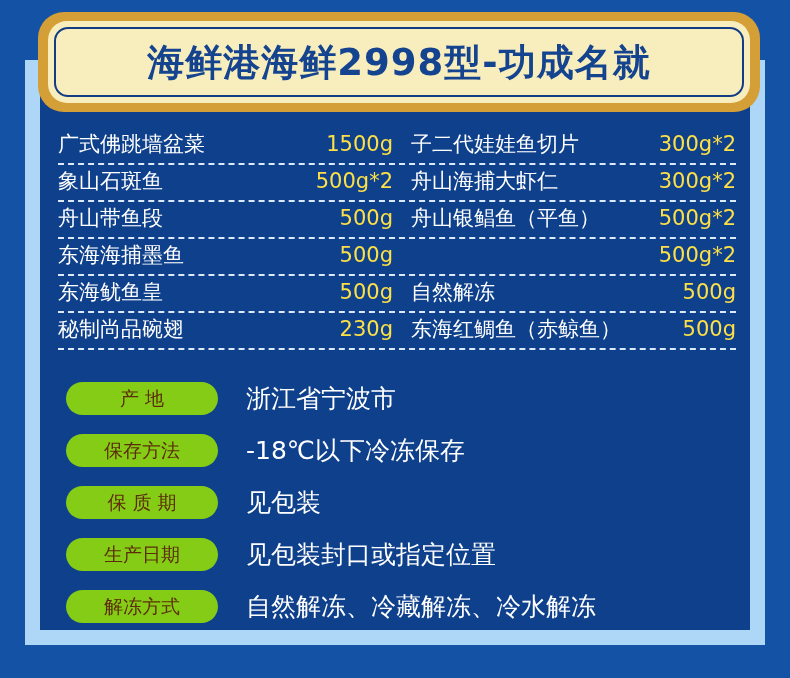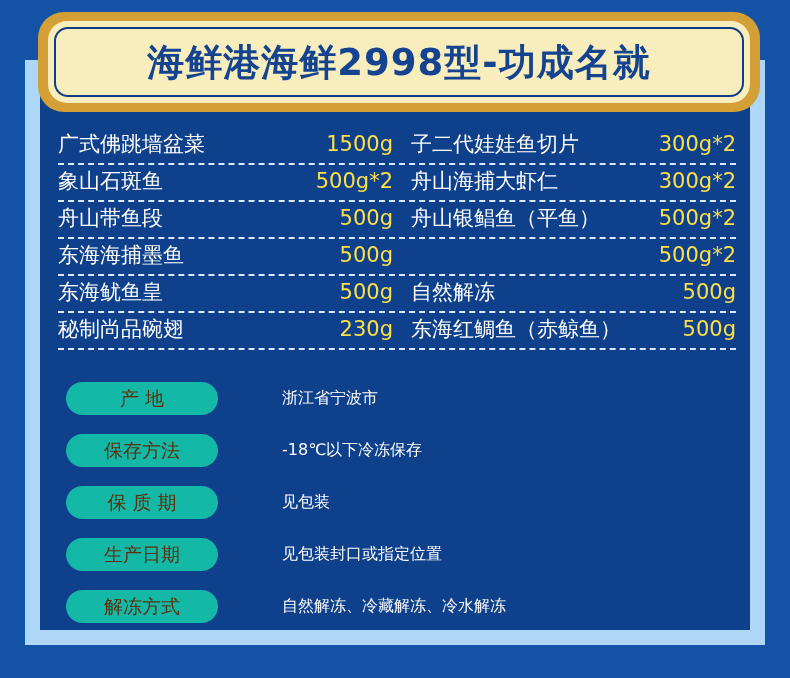--- a/index.html
+++ b/index.html
@@ -141,43 +141,42 @@
   }
   .irow {
     display: flex;
     align-items: center;
     height: 52px;
   }
   .ibadge {
     flex: 0 0 auto;
     width: 152px;
     height: 33px;
-    background: #14b8a6;
+    background: #84cc16;
     border-radius: 17px;
     display: flex;
     align-items: center;
     justify-content: center;
     box-sizing: border-box;
   }
   .ibadge span {
     font-family: "DejaVu Sans", sans-serif;
     font-size: 19px;
     color: #5c2d08;
     line-height: 1;
     white-space: nowrap;
   }
   .ivalue {
     flex: 1 1 auto;
     padding-left: 28px;
     font-family: "DejaVu Sans", sans-serif;
-    font-size: 16px;
+    font-size: 25px;
     color: #ffffff;
     white-space: nowrap;
     line-height: 1;
-    margin-left: 36px;
   }
 </style>
 </head>
 <body>
 
 <div id="poster">
 
   <div id="light-frame"></div>
   <div id="inner-panel"></div>
 

